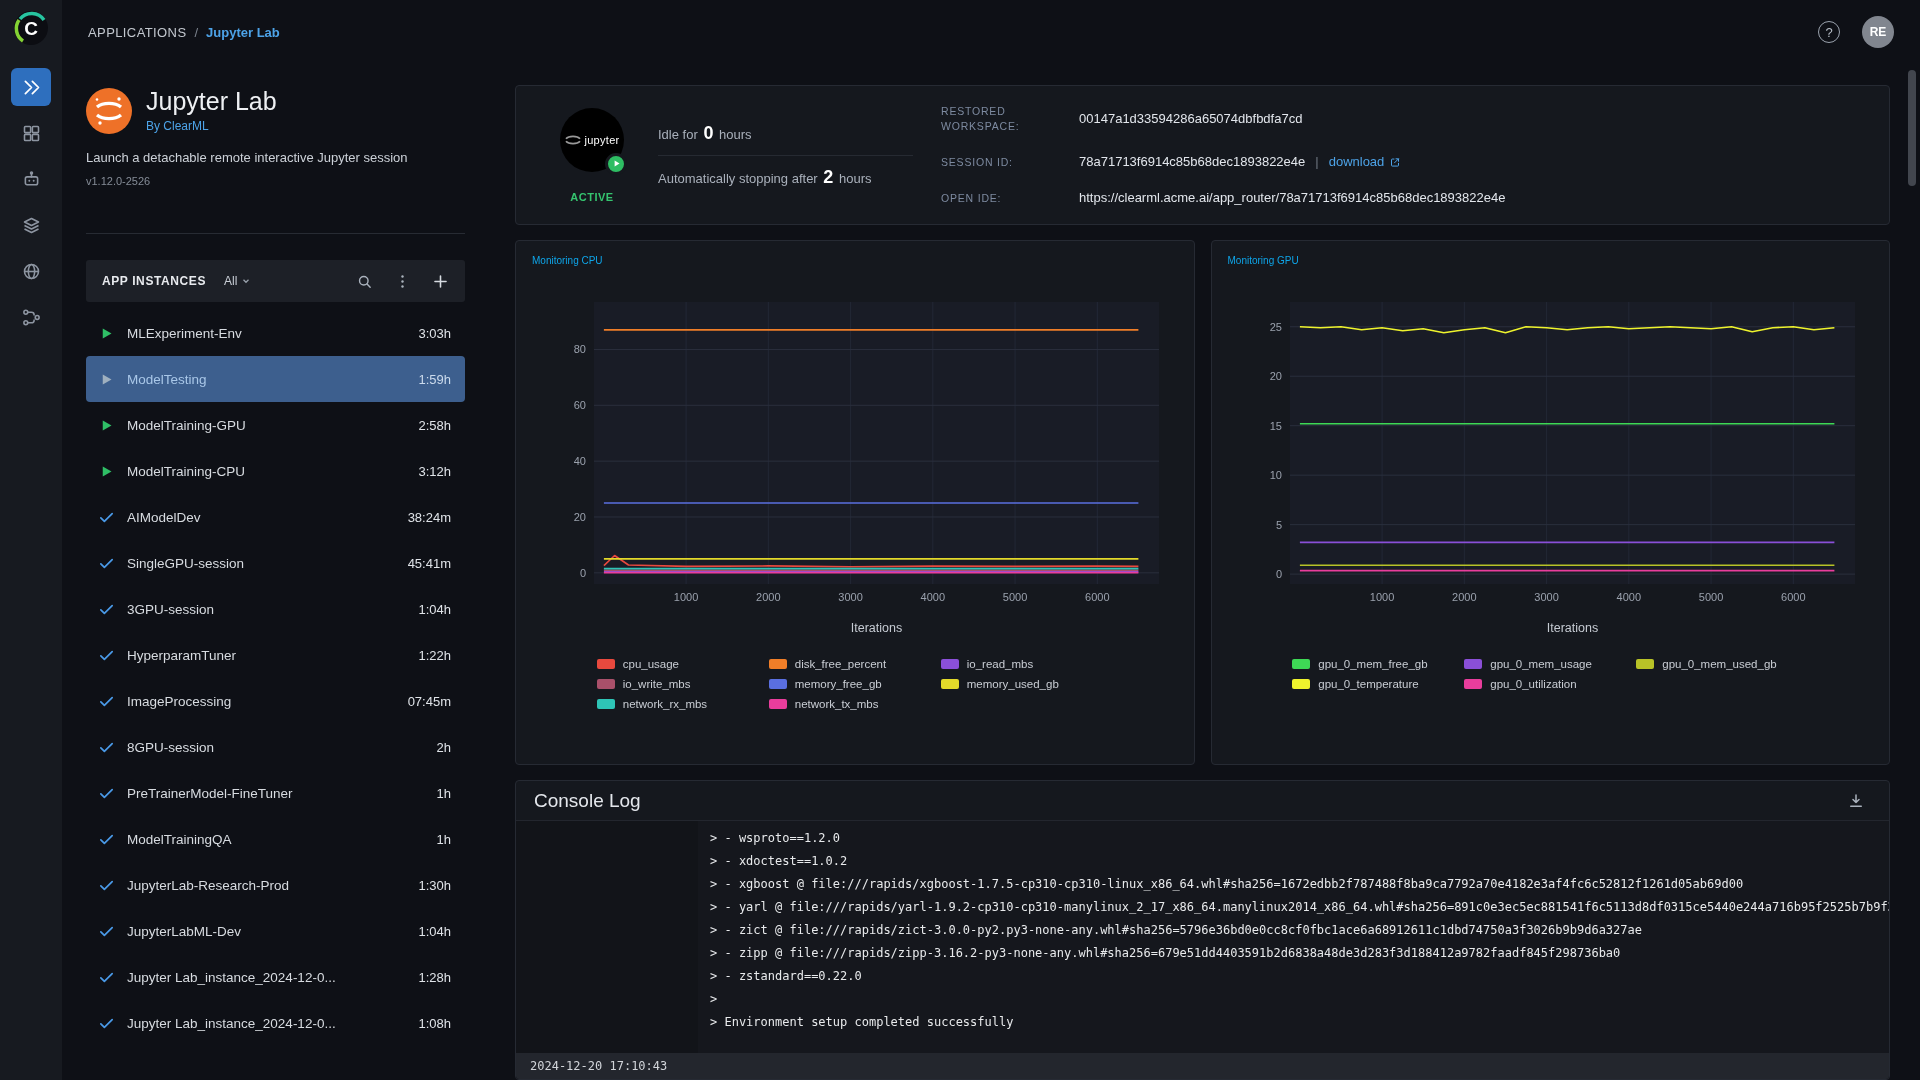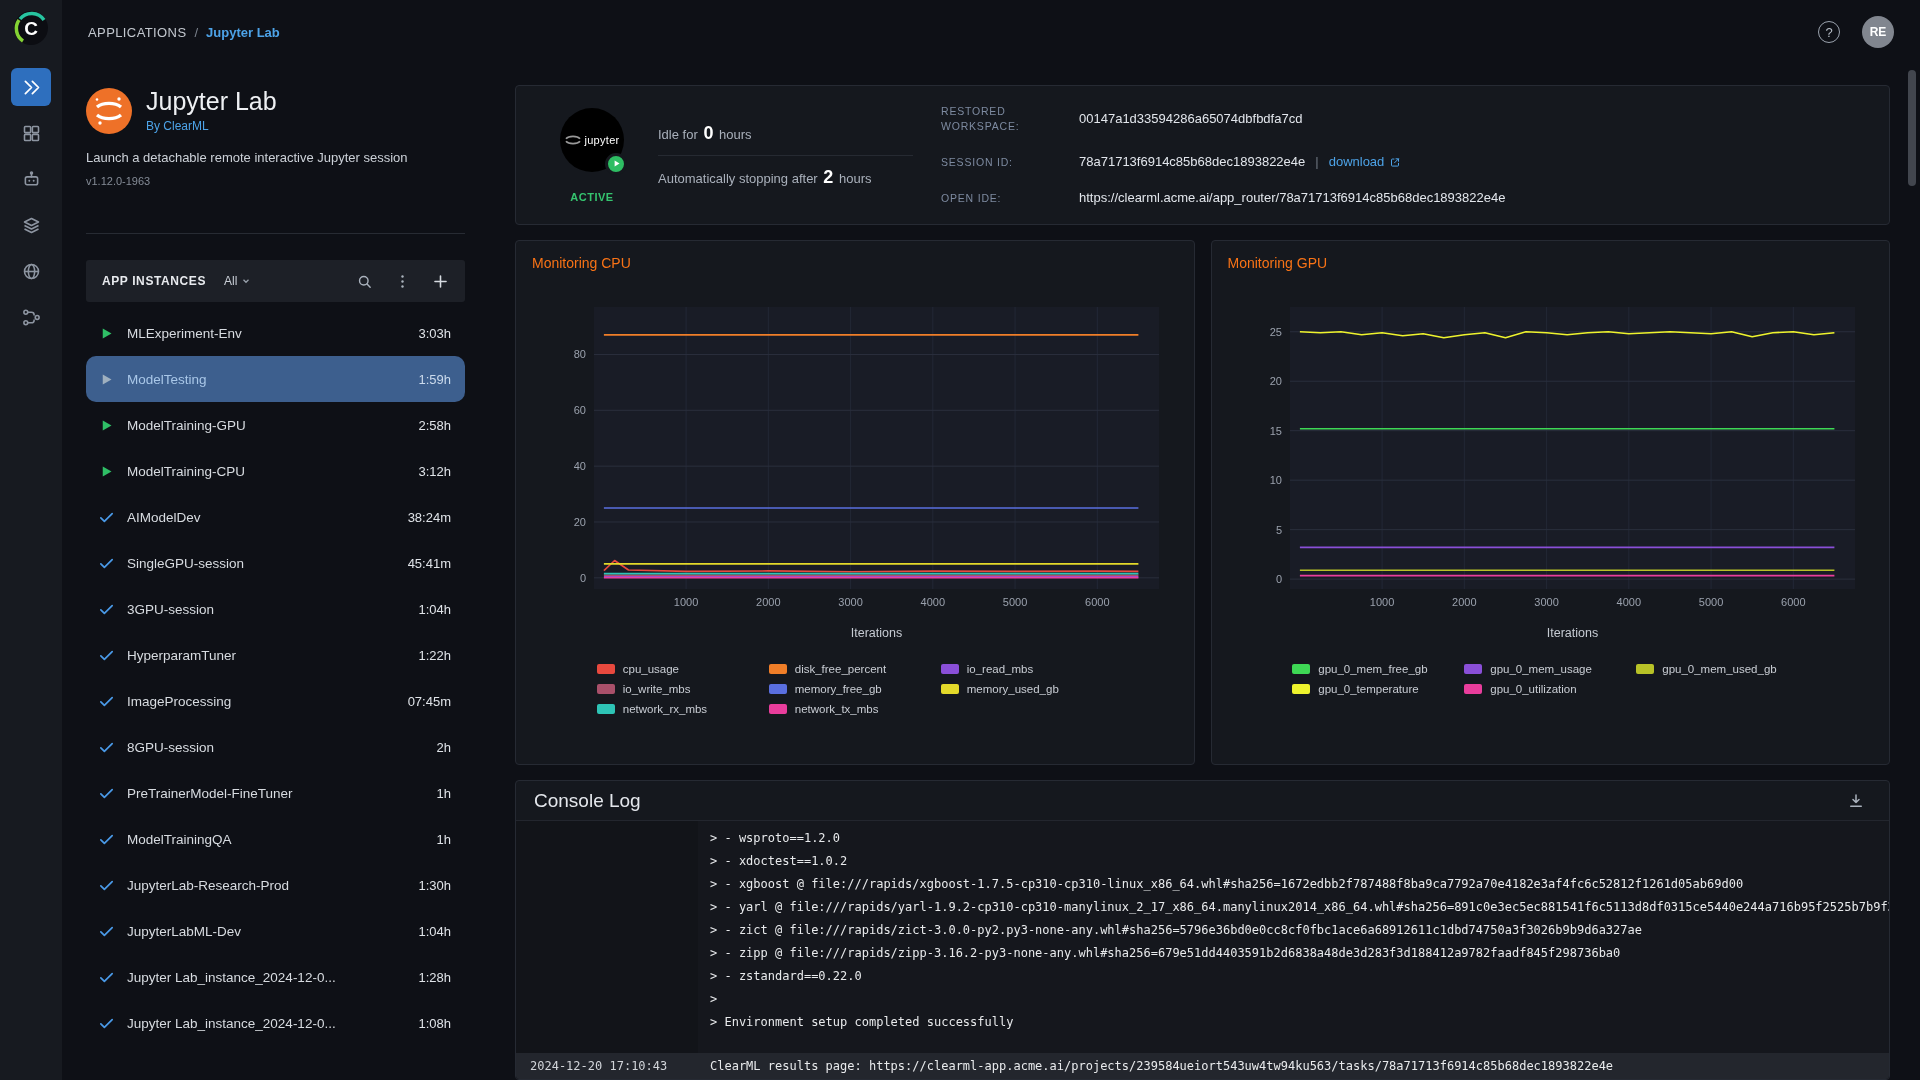--- a/index.html
+++ b/index.html
@@ -45,21 +45,21 @@
   .inst-head .spacer{flex:1}
   .icon-btn{width:30px;height:30px;display:flex;align-items:center;justify-content:center;
     color:#aab2bd;cursor:pointer;border-radius:4px}
   .icon-btn svg{width:17px;height:17px}
   .icon-btn.plus svg{width:19px;height:19px;color:#d7dbe1}
   .inst-list{padding-top:8px}
   .inst-row{height:46px;display:flex;align-items:center;gap:12px;padding:0 14px 0 12px;cursor:pointer}
   .inst-row .st{width:17px;height:17px;flex:none;display:flex;align-items:center;justify-content:center}
   .inst-row .nm{flex:1;font-size:13.5px;color:#d7dbe0;white-space:nowrap;overflow:hidden;text-overflow:ellipsis}
   .inst-row .dur{font-size:13px;color:#dfe3e8}
-  .inst-row.selected{background:#3d5f8e;border-radius:10px}
+  .inst-row.selected{background:#3d5f8e;border-radius:4px}
   .inst-row.selected .nm{color:#a9c7e8}
   .inst-row.selected .dur{color:#cbdaec}
 
   
   .content{position:absolute;left:515px;right:30px;top:64px;bottom:0}
   .card{background:#15181e;border:1px solid #262a33;border-radius:4px}
 
   
   .session-card{margin-top:21px;height:140px;display:flex;align-items:center;padding:0 24px;position:relative}
   .sess-left{width:104px;text-align:center}
@@ -78,21 +78,21 @@
     display:grid;grid-template-columns:138px auto;row-gap:21px;align-items:center}
   .f-label{font-size:10.5px;color:#7d8aa0;letter-spacing:.8px;line-height:1.4;max-width:112px}
   .f-value{font-size:13px;color:#e2e6ec}
   .f-value .pipe{color:#6f7682;margin:0 10px}
   .dl{color:#4da3e8;cursor:pointer;text-decoration:none;display:inline-flex;align-items:center;gap:5px}
   .dl svg{width:12px;height:12px}
 
   
   .charts-row{display:flex;gap:16px;margin-top:15px}
   .chart-card{flex:1;height:525px;padding:14px 16px}
-  .chart-title{font-size:14px;color:#f97316}
+  .chart-title{font-size:10px;color:#0ea5e9}
   .chart-card svg.plot{display:block;margin-top:26px}
   .tick{fill:#9aa1ad;font-size:11px;font-family:"Liberation Sans",sans-serif}
   .xlabel{fill:#c6cbd3;font-size:12.5px;font-family:"Liberation Sans",sans-serif}
   .legend{width:516px;margin:14px auto 0;display:flex;flex-wrap:wrap}
   .lg-item{width:172px;display:flex;align-items:center;gap:8px;margin:4px 0}
   .lg-swatch{width:18px;height:10px;border-radius:2px;flex:none}
   .lg-label{font-size:11.5px;color:#c9cdd4;white-space:nowrap}
 
   
   .console-card{margin-top:15px;height:300px;overflow:hidden}
@@ -195,21 +195,21 @@
           <circle cx="33" cy="11" r="1.7" fill="#fff"></circle>
           <circle cx="11" cy="11.5" r="1.3" fill="#fff"></circle>
       </svg>
     </div>
     <div>
       <h1 class="app-title">Jupyter Lab</h1>
       <a class="byline">By ClearML</a>
     </div>
   </div>
   <p class="desc">Launch a detachable remote interactive Jupyter session</p>
-  <div class="version">v1.12.0-1963</div>
+  <div class="version">v1.12.0-2526</div>
   <hr class="panel-divider">
 
   <div class="inst-head">
     <span class="inst-title">APP INSTANCES</span>
     <span class="filter">
       <span>All</span>
       <svg viewBox="0 0 24 24" fill="none" stroke="currentColor" stroke-width="3">
           <path d="M6 9l6 6 6-6"></path>
         </svg>
     </span>
@@ -578,21 +578,20 @@
           <div class="console-line">&gt; - xgboost @ file:///rapids/xgboost-1.7.5-cp310-cp310-linux_x86_64.whl#sha256=1672edbb2f787488f8ba9ca7792a70e4182e3af4fc6c52812f1261d05ab69d00</div>
           <div class="console-line">&gt; - yarl @ file:///rapids/yarl-1.9.2-cp310-cp310-manylinux_2_17_x86_64.manylinux2014_x86_64.whl#sha256=891c0e3ec5ec881541f6c5113d8df0315ce5440e244a716b95f2525b7b9f3608</div>
           <div class="console-line">&gt; - zict @ file:///rapids/zict-3.0.0-py2.py3-none-any.whl#sha256=5796e36bd0e0cc8cf0fbc1ace6a68912611c1dbd74750a3f3026b9b9d6a327ae</div>
           <div class="console-line">&gt; - zipp @ file:///rapids/zipp-3.16.2-py3-none-any.whl#sha256=679e51dd4403591b2d6838a48de3d283f3d188412a9782faadf845f298736ba0</div>
           <div class="console-line">&gt; - zstandard==0.22.0</div>
           <div class="console-line">&gt;</div>
           <div class="console-line">&gt; Environment setup completed successfully</div>
         </div>
       <div class="console-hl">
         <span class="ts">2024-12-20 17:10:43</span>
-        <span class="hl-text">ClearML results page: https://clearml-app.acme.ai/projects/239584ueiort543uw4tw94ku563/tasks/78a71713f6914c85b68dec1893822e4e</span>
       </div>
     </div>
   </section>
 </main>
 
 <div class="page-scrollbar">
   <div class="thumb"></div>
 </div>
 
 </body></html>

